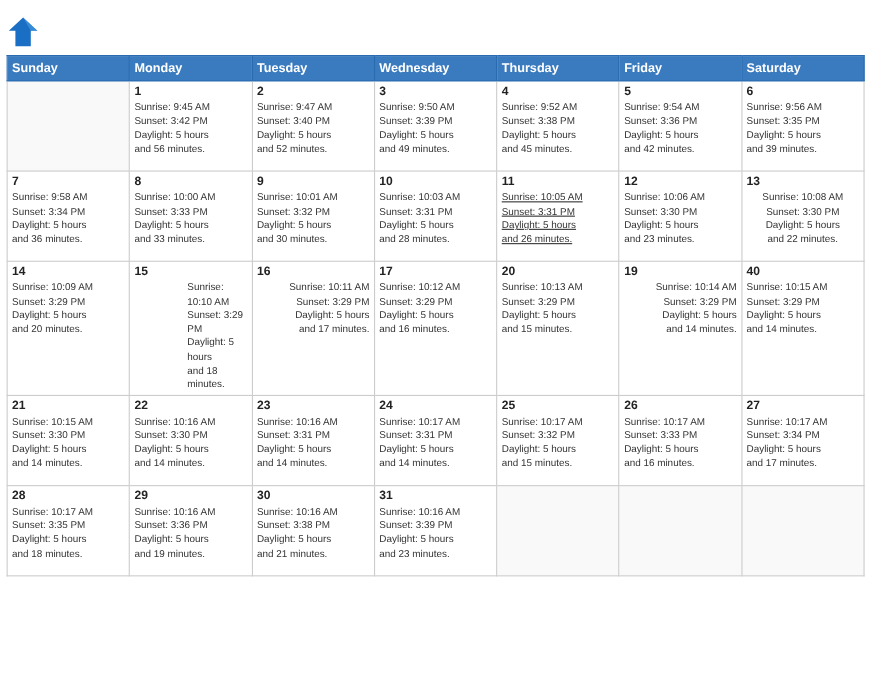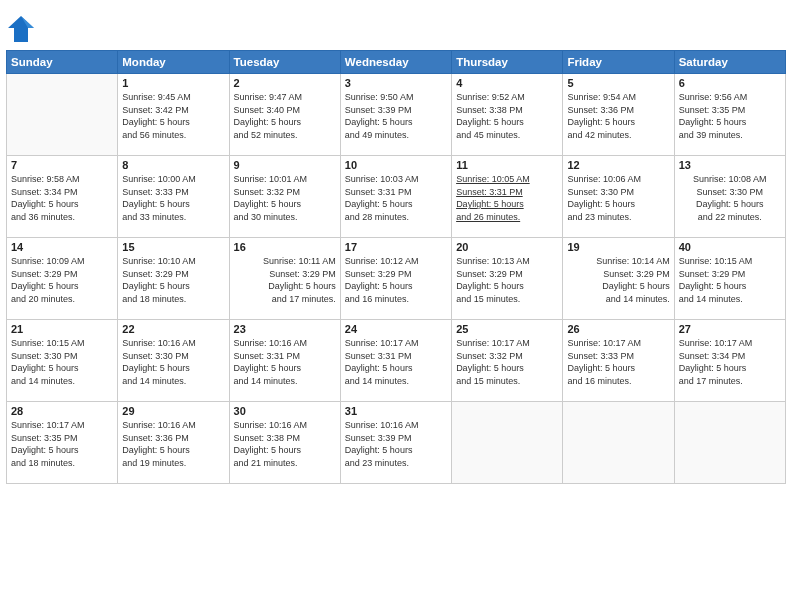--- a/index.html
+++ b/index.html
@@ -232,21 +232,21 @@
         <tr>
           <td>
             <span class="day-number">14</span>
             <div class="day-info" style="white-space: pre-line;">Sunrise: 10:09 AM
 Sunset: 3:29 PM
 Daylight: 5 hours
 and 20 minutes.</div>
           </td>
           <td>
             <span class="day-number">15</span>
-            <div class="day-info" style="white-space: pre-line;">Sunrise: 10:10 AM
+            <div class="day-info" style="white-space: pre-line; margin-left: 48px;">Sunrise: 10:10 AM
 Sunset: 3:29 PM
 Daylight: 5 hours
 and 18 minutes.</div>
           </td>
           <td>
             <span class="day-number">16</span>
             <div class="day-info" style="white-space: pre-line; text-align: right;">Sunrise: 10:11 AM
 Sunset: 3:29 PM
 Daylight: 5 hours
 and 17 minutes.</div>

